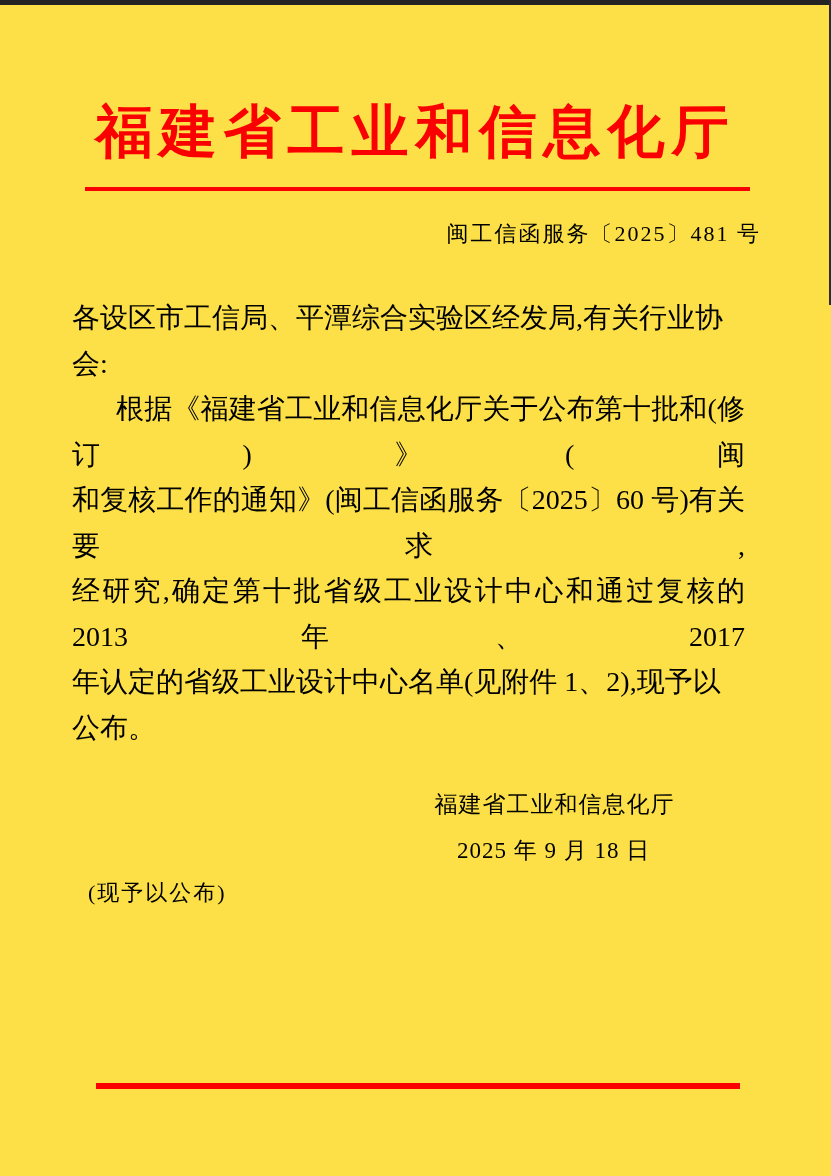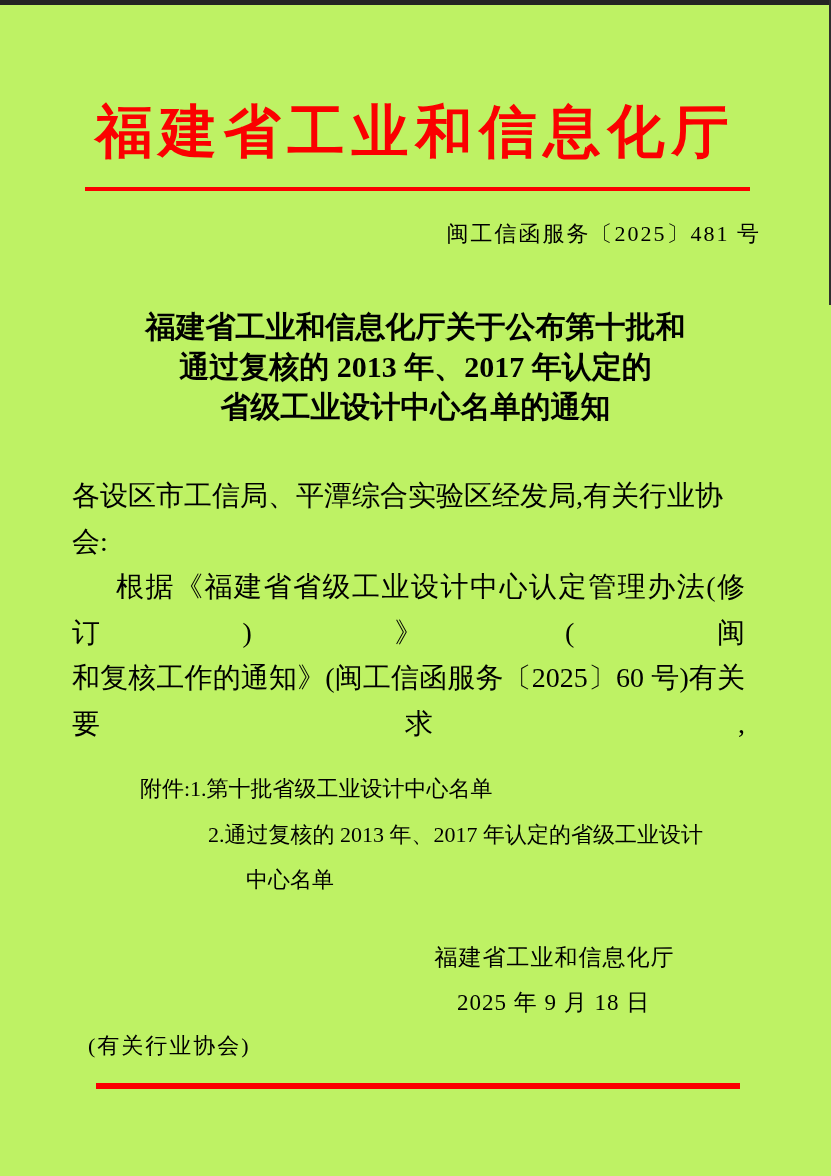--- a/index.html
+++ b/index.html
@@ -1,21 +1,21 @@
 <!DOCTYPE html>
 <html><head>
 <meta charset="utf-8">
 <style>
   * { margin: 0; padding: 0; box-sizing: border-box; }
   html, body { background: #ffffff; }
   .page {
     position: relative;
     width: 831px;
     height: 1176px;
-    background: #bef264;
+    background: #fde047;
     overflow: hidden;
     font-family: "Liberation Serif", "DejaVu Serif", serif;
     color: #000000;
     padding-top: 96px;
   }
   .scan-bar-top {
     position: absolute;
     top: 0; left: 0;
     width: 831px; height: 5px;
     background: #242424;
@@ -110,40 +110,32 @@
 
   <div class="scan-bar-top"></div>
   <div class="scan-edge-right"></div>
 
   <div class="masthead">福建省工业和信息化厅</div>
 
   <div class="masthead-rule"></div>
 
   <div class="doc-number">闽工信函服务〔2025〕481 号</div>
 
-  <div class="doc-title">
-    <div>福建省工业和信息化厅关于公布第十批和</div>
-    <div>通过复核的 2013 年、2017 年认定的</div>
-    <div>省级工业设计中心名单的通知</div>
-  </div>
 
   <div class="body-block">
     <div class="body-line">各设区市工信局、平潭综合实验区经发局,有关行业协会:</div>
-    <div class="body-line jline indent-2em">根据《福建省省级工业设计中心认定管理办法(修订)》(闽</div>
+    <div class="body-line jline indent-2em">根据《福建省工业和信息化厅关于公布第十批和(修订)》(闽</div>
     <div class="body-line jline">和复核工作的通知》(闽工信函服务〔2025〕60 号)有关要求,</div>
+    <div class="body-line jline">经研究,确定第十批省级工业设计中心和通过复核的 2013 年、2017</div>
+    <div class="body-line">年认定的省级工业设计中心名单(见附件 1、2),现予以公布。</div>
   </div>
 
-  <div class="attachments">
-    <div class="att-line-1">附件:1.第十批省级工业设计中心名单</div>
-    <div class="att-line-2">2.通过复核的 2013 年、2017 年认定的省级工业设计</div>
-    <div class="att-line-3">中心名单</div>
-  </div>
 
   <div class="signature-block">
     <div><span class="sig-agency">福建省工业和信息化厅</span></div>
     <div><span class="sig-date">2025 年 9 月 18 日</span></div>
   </div>
 
-  <div class="disclosure-note">(有关行业协会)</div>
+  <div class="disclosure-note">(现予以公布)</div>
 
   <div class="footer-rule"></div>
 
 </div>
 
 </body></html>

